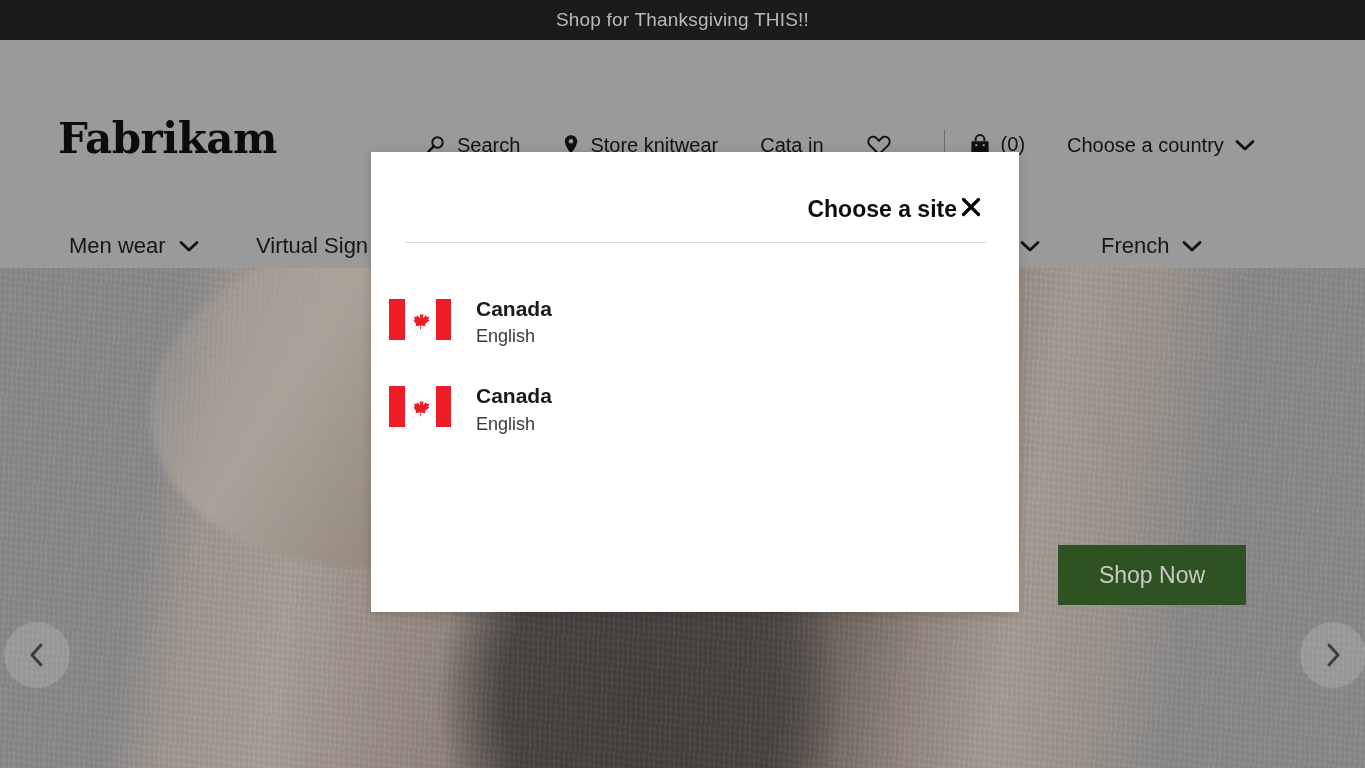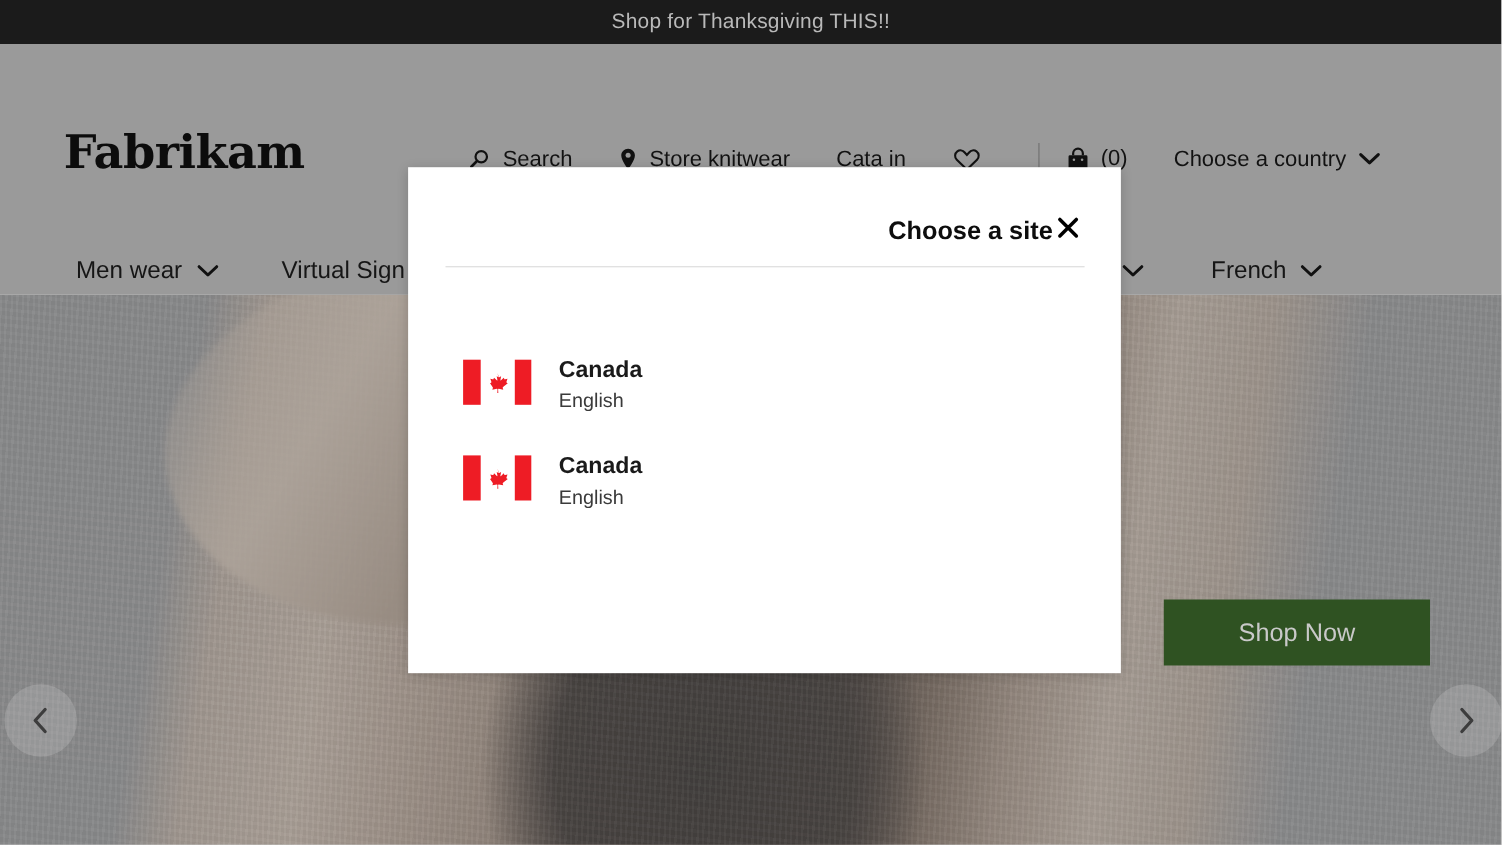--- a/index.html
+++ b/index.html
@@ -101,21 +101,21 @@
     font-family: "Liberation Serif", serif;
     font-size: 78px; color: #0b0b0b; letter-spacing: 2px; line-height: 1;
     white-space: nowrap;
   }
   .hero-sub {
     position: absolute; left: 700px; top: 192px;
     font-size: 22px; color: #121212; white-space: nowrap;
   }
   .shop-now {
     position: absolute; left: 1058px; top: 277px;
-    width: 242px; height: 60px;
+    width: 188px; height: 60px;
     background: #2f5222;
     color: #c9c9c9; font-size: 23px;
     display: flex; align-items: center; justify-content: center;
     border: none; cursor: pointer;
     font-family: "Liberation Sans", sans-serif;
   }
 
   
   .carousel-arrow {
     position: absolute; width: 66px; height: 66px; border-radius: 50%;
@@ -145,21 +145,21 @@
   .modal-close {
     background: none; border: none; cursor: pointer; padding: 0;
     line-height: 1; color: #000;
     display: flex; align-items: center; justify-content: center;
     width: 28px; height: 28px; margin-top: -3px;
   }
   .modal-rule {
     position: absolute; left: 34px; top: 90px; width: 581px; height: 1px;
     background: #dadada;
   }
-  .site-list { position: absolute; left: 50px; top: 143px; width: 560px; margin-top: 28px; }
+  .site-list { position: absolute; left: 18px; top: 143px; width: 560px; }
   .site-item {
     display: flex; align-items: flex-start; gap: 25px;
     margin-bottom: 33px; cursor: pointer;
   }
   .flag {
     width: 62px; height: 41px; flex: 0 0 62px;
     background: #fff; position: relative; margin-top: 4px;
   }
   .flag .band { position: absolute; top: 0; bottom: 0; width: 15.5px; background: #EE1C25; }
   .flag .band.l { left: 0; }

